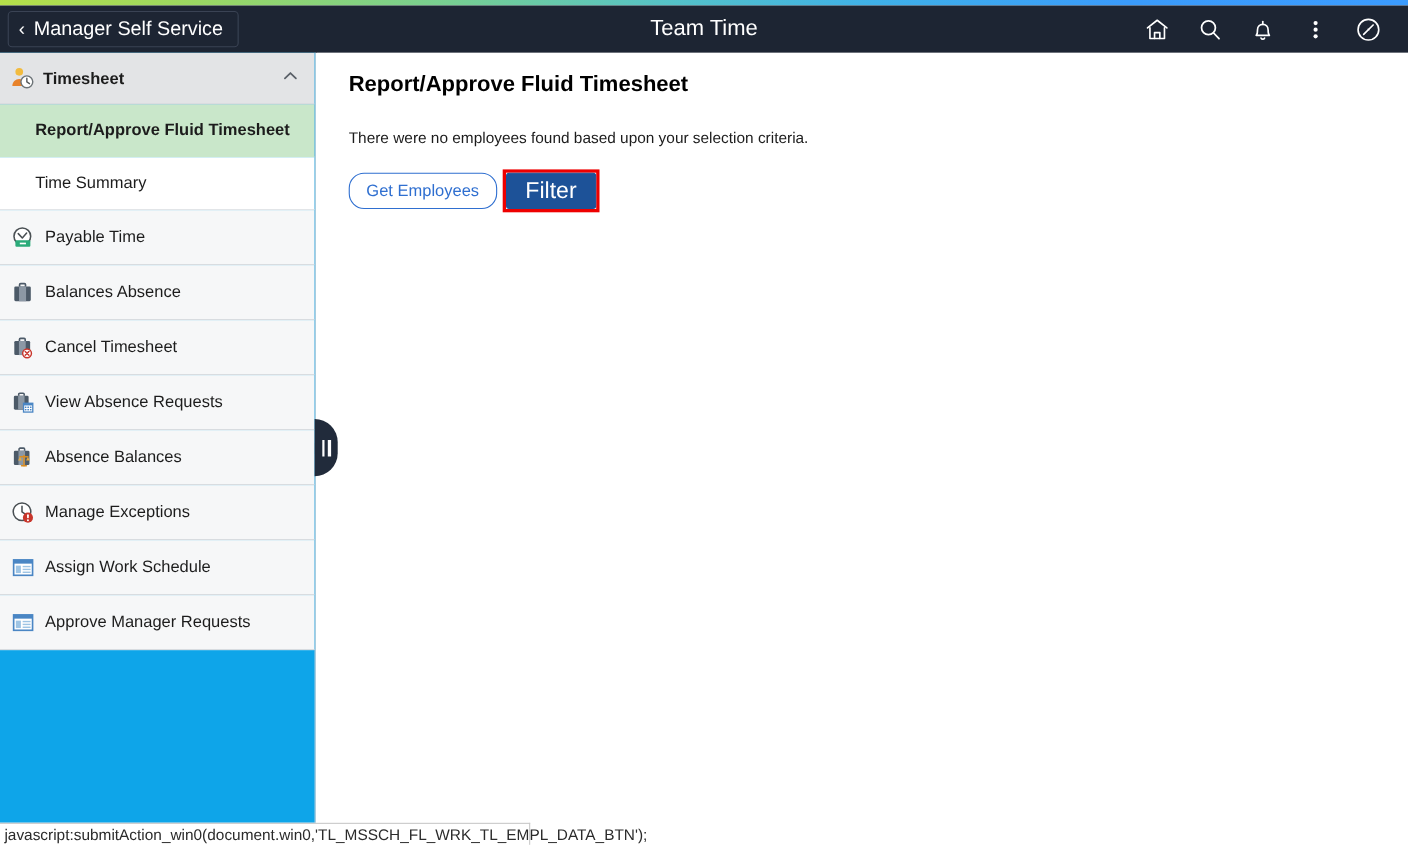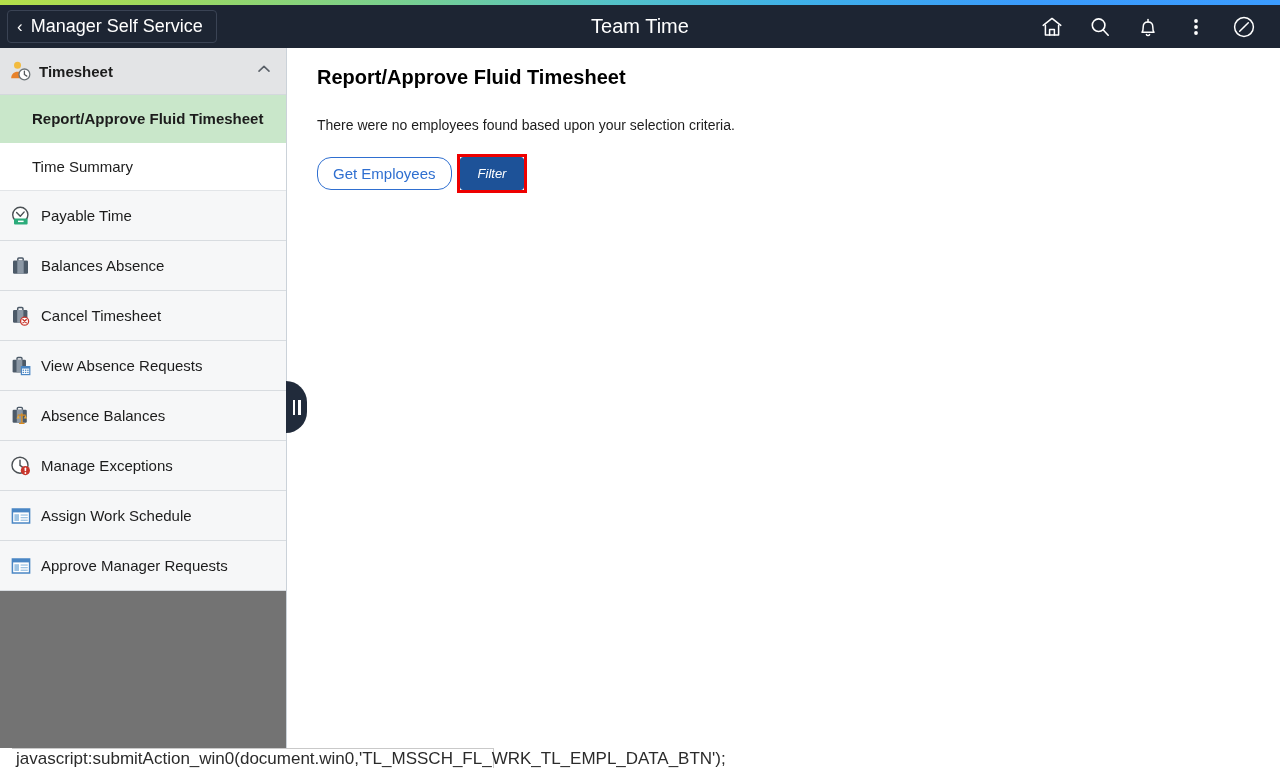--- a/index.html
+++ b/index.html
@@ -60,21 +60,21 @@
     width: 48px; height: 43px;
     display: flex; align-items: center; justify-content: center;
     cursor: pointer;
   }
   .hicon svg { display: block; }
 
   
   #sidebar {
     position: absolute; top: 48px; left: 0;
     width: 287px; height: 700px;
-    background: #737373;
+    background: #0ea5e9;
     border-right: 1px solid #cbd2d9;
     overflow: hidden;
   }
   #sidebar-group-header {
     height: 47px;
     background: #e3e4e6;
     display: flex; align-items: center;
     padding: 0 14px 0 7px;
     border-bottom: 1px solid #d4d8dd;
     cursor: pointer;
@@ -178,38 +178,38 @@
     padding: 0;
     display: inline-flex;
   }
   #filter-button {
     height: 33px;
     padding: 0 17px;
     background: #1d5298;
     border: 1px solid #1d5298;
     border-radius: 3px;
     color: #ffffff;
-    font-size: 13px;
+    font-size: 21px;
     font-family: "Liberation Sans", sans-serif;
     cursor: pointer;
-    display: flex; align-items: center; font-style: italic;
+    display: flex; align-items: center;
   }
 
   
   #status-bar {
     position: absolute;
-    left: 12px; top: 748px;
+    left: 0; top: 748px;
     height: 20px;
     max-width: 482px;
     background: #ffffff;
     border: 1px solid #c9c9c9;
     border-left: none; border-bottom: none;
     display: flex; align-items: center;
     padding: 0 6px 0 4px;
-    font-size: 17px;
+    font-size: 14px;
     color: #2b2b2b;
     white-space: nowrap;
     font-family: "Liberation Sans", sans-serif;
   }
 </style>
 </head>
 <body>
 
 <div id="gradient-strip"></div>
 

